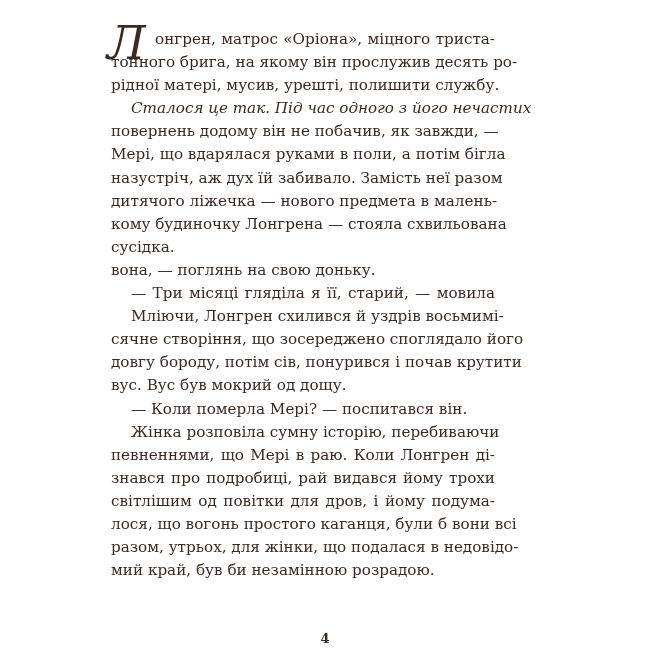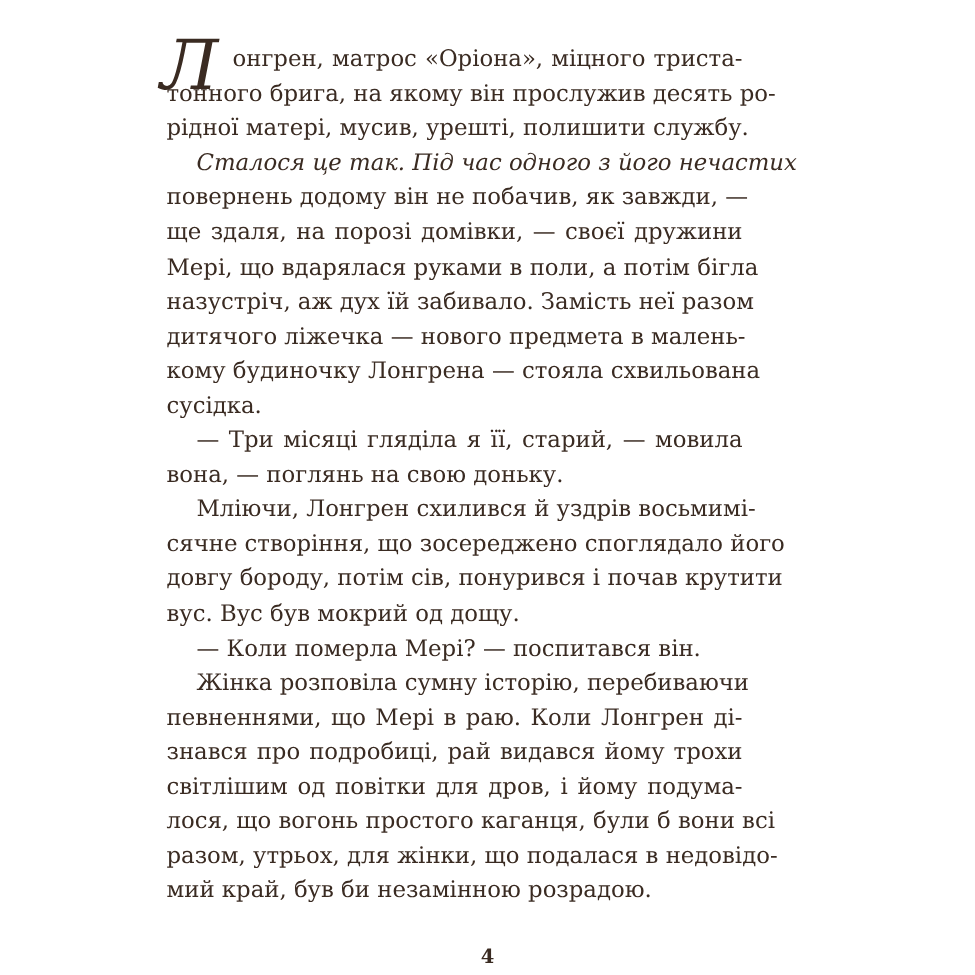--- a/index.html
+++ b/index.html
@@ -30,30 +30,29 @@
 <div class="page" id="page">
     <span class="dropcap">Л</span>
     <p class="first" style="text-indent: 0px;">
       <span class="line line1">онгрен, матрос «Оріона», міцного триста-</span>
       <span class="line">тонного брига, на якому він прослужив десять ро-</span>
       <span class="line last">рідної матері, мусив, урешті, полишити службу.</span>
     </p>
     <p class="" style="text-indent: 0px;">
       <span class="line" style="padding-left: 20px; font-style: italic;">Сталося це так. Під час одного з його нечастих</span>
       <span class="line">повернень додому він не побачив, як завжди, —</span>
-      <span class="line">ще здаля, на порозі домівки, — своєї дружини</span>
       <span class="line">Мері, що вдарялася руками в поли, а потім бігла</span>
       <span class="line">назустріч, аж дух їй забивало. Замість неї разом</span>
       <span class="line">дитячого ліжечка — нового предмета в малень-</span>
       <span class="line">кому будиночку Лонгрена — стояла схвильована</span>
       <span class="line last">сусідка.</span>
     </p>
     <p class="" style="text-indent: 0px;">
+      <span class="line last">вона, — поглянь на свою доньку.</span>
       <span class="line" style="padding-left: 20px;">— Три місяці гляділа я її, старий, — мовила</span>
-      <span class="line last">вона, — поглянь на свою доньку.</span>
     </p>
     <p class="" style="text-indent: 0px;">
       <span class="line" style="padding-left: 20px;">Мліючи, Лонгрен схилився й уздрів восьмимі-</span>
       <span class="line">сячне створіння, що зосереджено споглядало його</span>
       <span class="line">довгу бороду, потім сів, понурився і почав крутити</span>
       <span class="line last">вус. Вус був мокрий од дощу.</span>
     </p>
     <p class="" style="text-indent: 0px;">
       <span class="line last" style="padding-left: 20px;">— Коли померла Мері? — поспитався він.</span>
     </p>

